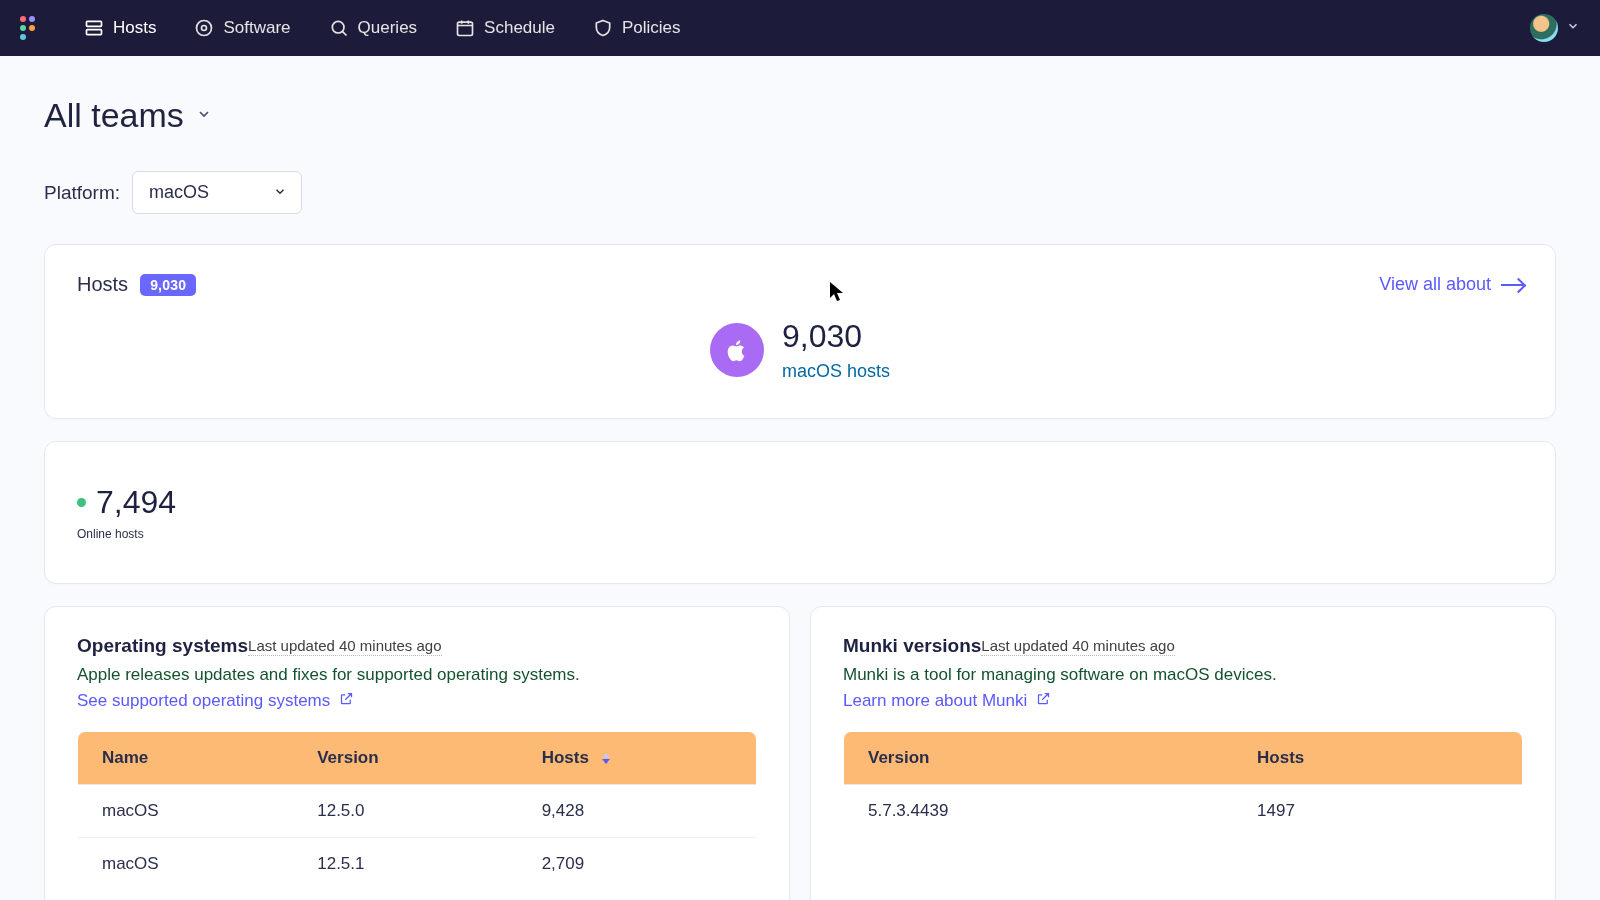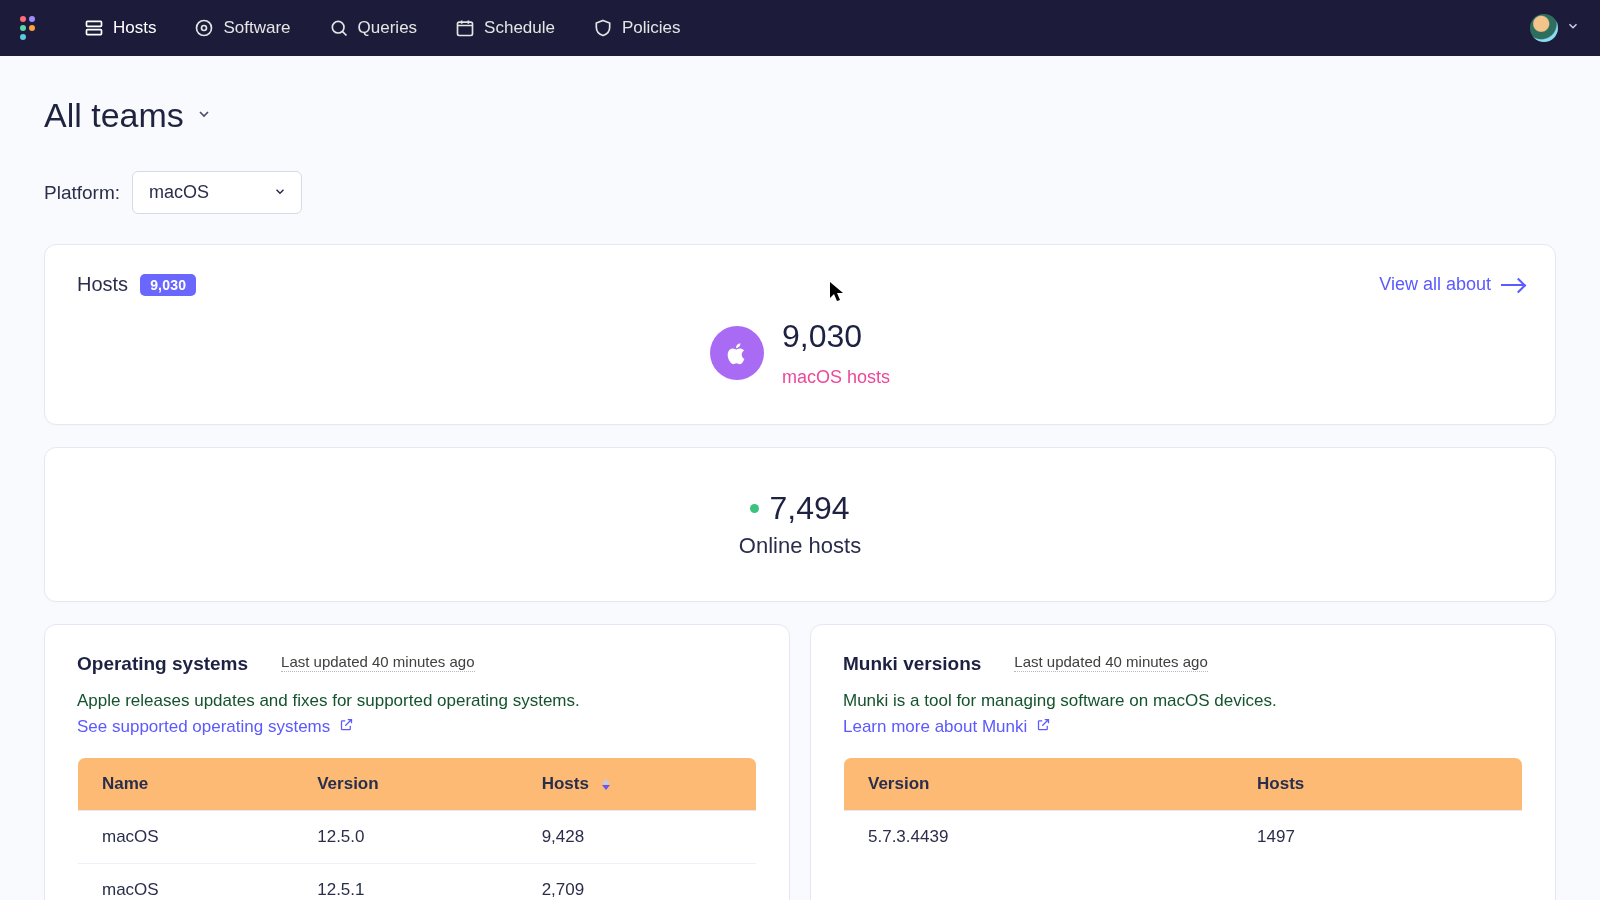--- a/index.html
+++ b/index.html
@@ -72,34 +72,34 @@
   .badge { background:#6a67ff; color:#fff; font-size:14px; font-weight:600;
     padding:3px 10px; border-radius:5px; letter-spacing:0.2px;}
   .view-all { color:#5b59ff; font-size:18px; display:flex; align-items:center; gap:10px; cursor:pointer; text-decoration:none;}
   .arrow-right { width:22px; height:2px; background:#5b59ff; position:relative;}
   .arrow-right::after{content:""; position:absolute; right:-1px; top:-4px; width:9px; height:9px; border-top:2px solid #5b59ff; border-right:2px solid #5b59ff; transform:rotate(45deg);}
 
   .hosts-center { display:flex; align-items:center; justify-content:center; gap:18px; padding: 22px 0 8px;}
   .apple-circle { width:54px; height:54px; border-radius:50%; background:#a96bf3; display:flex; align-items:center; justify-content:center;}
   .apple-circle svg{ fill:#fff; }
   .hosts-center .count-wrap .count { font-size:32px; font-weight:400; color:#1e2242;}
-  .hosts-center .count-wrap .sub { font-size:18px; color:#ec4899; margin-top:12px;}
+  .hosts-center .count-wrap .sub { font-size:18px; color:#0369a1; margin-top:6px;}
 
   .status-card { display:flex; }
-  .status-block { flex:1; display:flex; flex-direction:column; align-items:center; justify-content:center; padding: 14px 0;}
+  .status-block { flex:1; display:flex; flex-direction:column; justify-content:center; padding: 14px 0;}
   .status-count { font-size:32px; font-weight:500; color:#1e2242; display:flex; align-items:center; gap:10px;}
   .dot { width:9px; height:9px; border-radius:50%; display:inline-block;}
   .dot.green { background:#3cc27f;}
   .dot.grey { background:#b5b8c9;}
-  .status-sub { font-size:22px; color:#2a2e4b; margin-top:6px;}
+  .status-sub { font-size:12px; color:#2a2e4b; margin-top:6px;}
 
   .two-col { display:flex; gap:20px; }
   .two-col .card { flex:1; }
 
-  .panel-title-row { display:flex; align-items:flex-start; gap:33px; margin-bottom:16px;}
+  .panel-title-row { display:flex; align-items:center; gap:0; margin-bottom:8px;}
   .panel-title-row h2 { font-size:19px; font-weight:700; color:#1e2242;}
   .updated {
     font-size:15px; color:#404040; border-bottom:1px dotted #b5b8c9; padding-bottom:1px;
   }
   .panel-desc { font-size:17px; color:#14532d; margin-bottom:6px;}
   .panel-link { color:#5b59ff; font-size:17px; display:inline-flex; align-items:center; gap:9px; cursor:pointer; margin-bottom:20px;}
   .ext-icon svg{ stroke:#5b59ff; }
 
   table { width:100%; border-collapse:collapse; border:1px solid #e5e8f2; border-radius:8px; overflow:hidden;}
   thead th {

